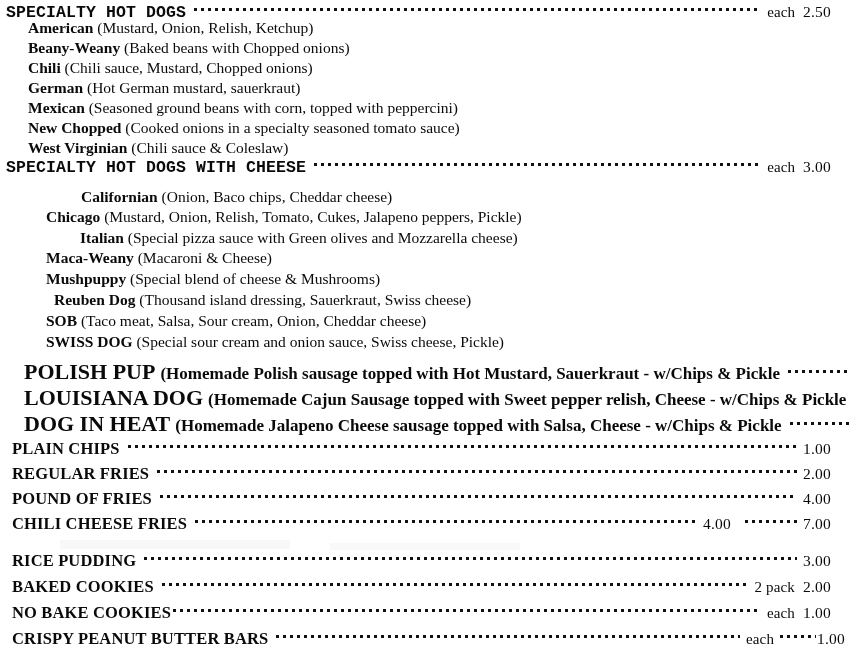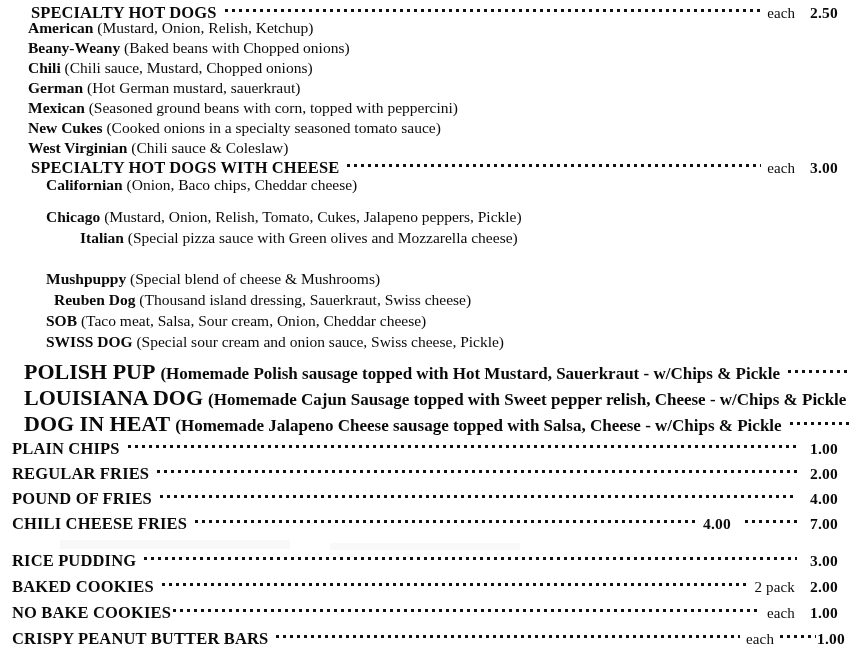--- a/index.html
+++ b/index.html
@@ -35,21 +35,22 @@
     white-space: nowrap;
   }
 
   
   .section-head {
     font-weight: bold;
     font-size: 16.5px;
     letter-spacing: 0.1px;
   }
   .section-head .name {
-    padding-left: 31px;
+    padding-left: 6px;
+    font-family: Liberation Mono, monospace;
   }
 
   
   .item-row {
     font-weight: bold;
     font-size: 16.5px;
     letter-spacing: 0.15px;
   }
   .item-row .name {
     padding-left: 12px;
@@ -121,22 +122,22 @@
   .dots.nogap { margin-left: 2px; }
 
   
   .unit {
     font-size: 15px;
     font-weight: normal;
     padding-right: 8px;
   }
   .price {
     font-size: 15.5px;
-    font-weight: bold;
-    text-align: center;
+    font-weight: normal;
+    text-align: left;
     width: 42px;
     padding-right: 6px;
     letter-spacing: 0.2px;
   }
   .price.mid {
     width: auto;
     padding-right: 0;
     font-size: 15.5px;
   }
   .spacer-right { width: 6px; flex: 0 0 auto; }
@@ -178,46 +179,50 @@
   </div>
   <div class="sub indent-1" style="top:79px;">
     <span class="n">German</span>
     <span class="d">(Hot German mustard, sauerkraut)</span>
   </div>
   <div class="sub indent-1" style="top:99px;">
     <span class="n">Mexican</span>
     <span class="d">(Seasoned ground beans with corn, topped with peppercini)</span>
   </div>
   <div class="sub indent-1" style="top:119px;">
-    <span class="n">New Cukes</span>
+    <span class="n">New Chopped</span>
     <span class="d">(Cooked onions in a specialty seasoned tomato sauce)</span>
   </div>
   <div class="sub indent-1" style="top:139px;">
     <span class="n">West Virginian</span>
     <span class="d">(Chili sauce &amp; Coleslaw)</span>
   </div>
 
   <div class="row section-head" style="top:158px;">
     <span class="name">SPECIALTY HOT DOGS WITH CHEESE</span>
     <span class="dots"></span>
     <span class="unit">each</span>
     <span class="price">3.00</span>
   </div>
 
-  <div class="sub indent-2" style="top:176px;">
+  <div class="sub indent-2" style="top:188px;margin-left:35px;">
     <span class="n">Californian</span>
     <span class="d">(Onion, Baco chips, Cheddar cheese)</span>
   </div>
   <div class="sub indent-2" style="top:208px;">
     <span class="n">Chicago</span>
     <span class="d">(Mustard, Onion, Relish, Tomato, Cukes, Jalapeno peppers, Pickle)</span>
   </div>
   <div class="sub indent-2" style="top:229px;margin-left:34px;">
     <span class="n">Italian</span>
     <span class="d">(Special pizza sauce with Green olives and Mozzarella cheese)</span>
+  </div>
+  <div class="sub indent-2" style="top:249px;">
+    <span class="n">Maca-Weany</span>
+    <span class="d">(Macaroni &amp; Cheese)</span>
   </div>
   <div class="sub indent-2" style="top:270px;">
     <span class="n">Mushpuppy</span>
     <span class="d">(Special blend of cheese &amp; Mushrooms)</span>
   </div>
   <div class="sub indent-2" style="top:291px;margin-left:8px;">
     <span class="n">Reuben Dog</span>
     <span class="d">(Thousand island dressing, Sauerkraut, Swiss cheese)</span>
   </div>
   <div class="sub indent-2" style="top:312px;">

